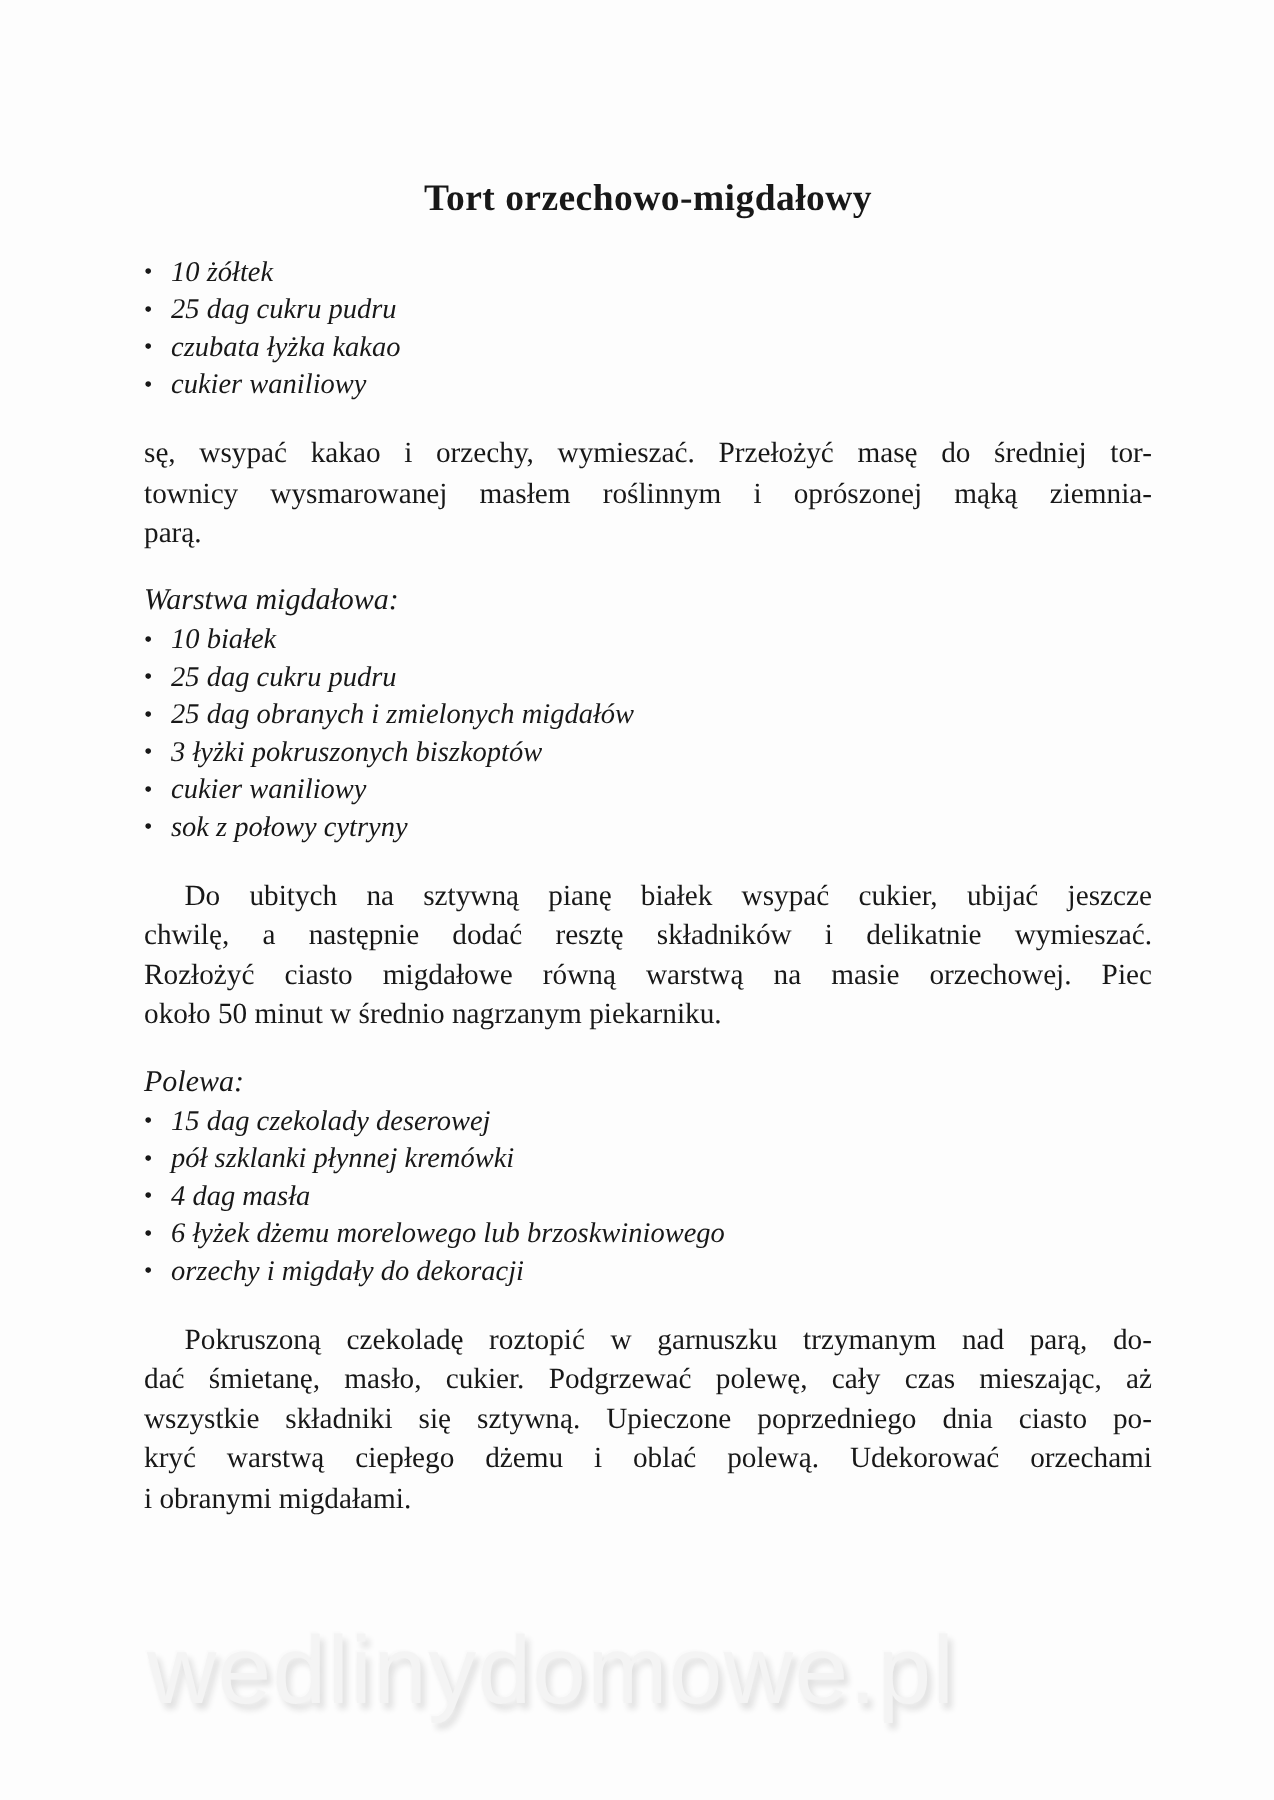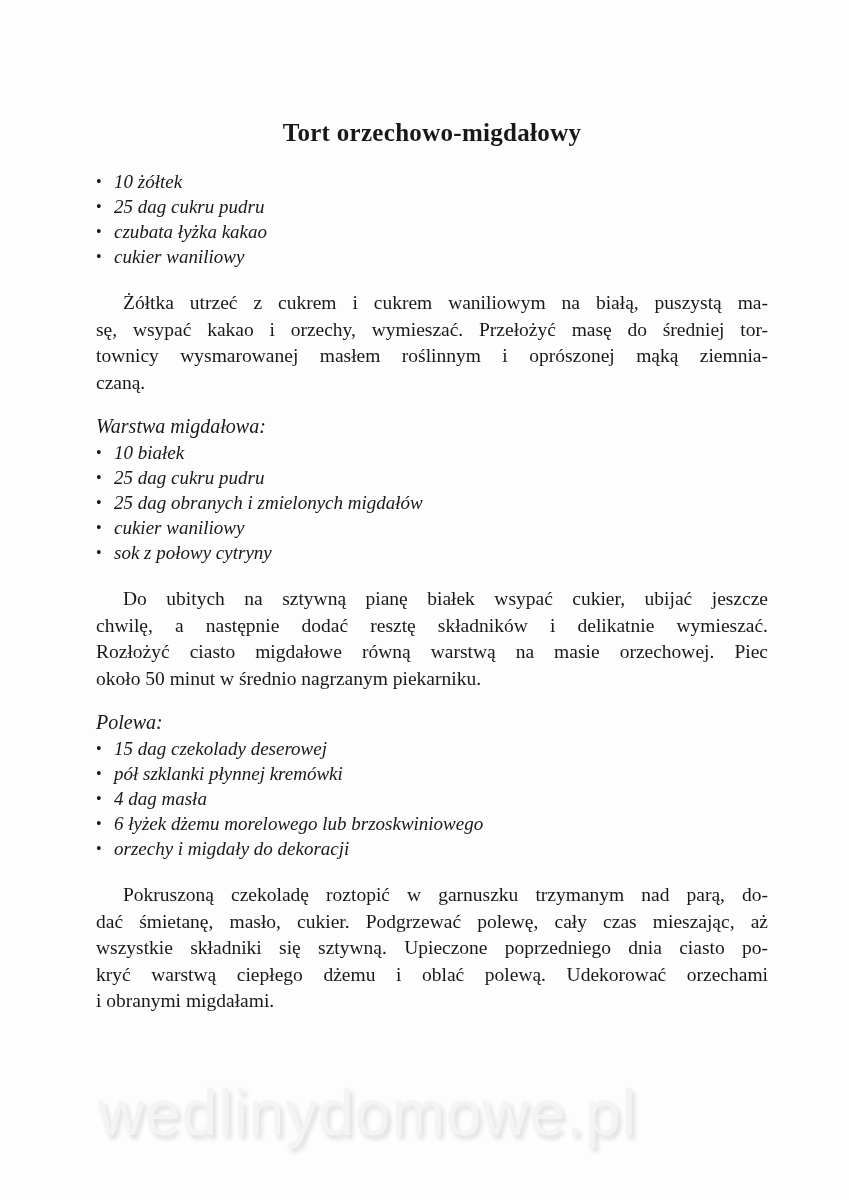--- a/index.html
+++ b/index.html
@@ -83,32 +83,32 @@
   <h1 class="title">Tort orzechowo-migdałowy</h1>
   <div id="sections">
       <section class="section">
         <ul class="ingredients">
           <li><span class="bullet">•</span><span>10 żółtek</span></li>
           <li><span class="bullet">•</span><span>25 dag cukru pudru</span></li>
           <li><span class="bullet">•</span><span>czubata łyżka kakao</span></li>
           <li><span class="bullet">•</span><span>cukier waniliowy</span></li>
         </ul>
         <div class="para">
-          <div class="line first">Żółtka utrzeć z cukrem i cukrem waniliowym na białą, puszystą ma-</div>
           <div class="line">sę, wsypać kakao i orzechy, wymieszać. Przełożyć masę do średniej tor-</div>
           <div class="line">townicy wysmarowanej masłem roślinnym i oprószonej mąką ziemnia-</div>
-          <div class="line last">czaną.</div>
+          <div class="line last">parą.</div>
         </div>
       </section>
       <section class="section">
         <div class="heading">Warstwa migdałowa:</div>
         <ul class="ingredients">
           <li><span class="bullet">•</span><span>10 białek</span></li>
           <li><span class="bullet">•</span><span>25 dag cukru pudru</span></li>
           <li><span class="bullet">•</span><span>25 dag obranych i zmielonych migdałów</span></li>
+          <li><span class="bullet">•</span><span>3 łyżki pokruszonych biszkoptów</span></li>
           <li><span class="bullet">•</span><span>cukier waniliowy</span></li>
           <li><span class="bullet">•</span><span>sok z połowy cytryny</span></li>
         </ul>
         <div class="para">
           <div class="line first">Do ubitych na sztywną pianę białek wsypać cukier, ubijać jeszcze</div>
           <div class="line">chwilę, a następnie dodać resztę składników i delikatnie wymieszać.</div>
           <div class="line">Rozłożyć ciasto migdałowe równą warstwą na masie orzechowej. Piec</div>
           <div class="line last">około 50 minut w średnio nagrzanym piekarniku.</div>
         </div>
       </section>

